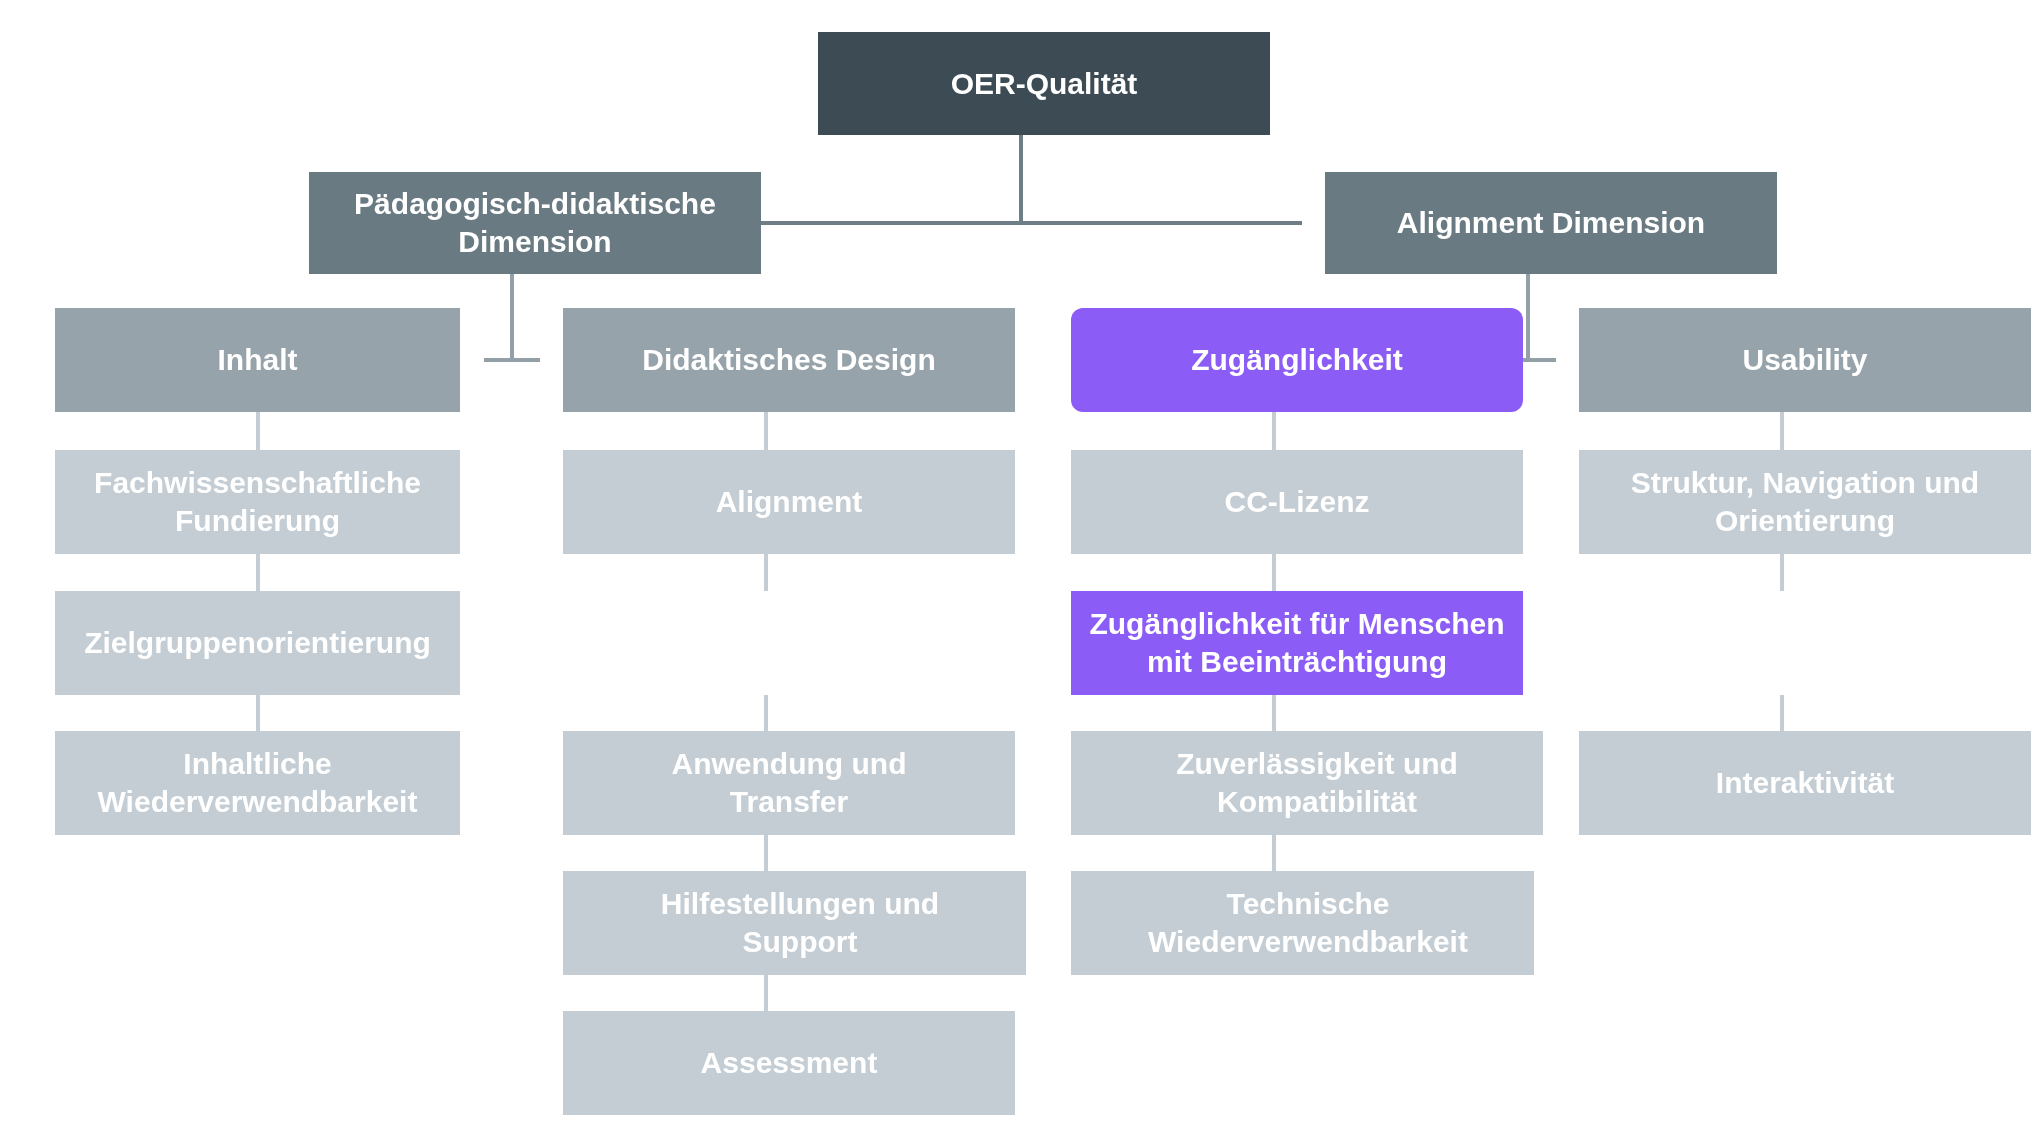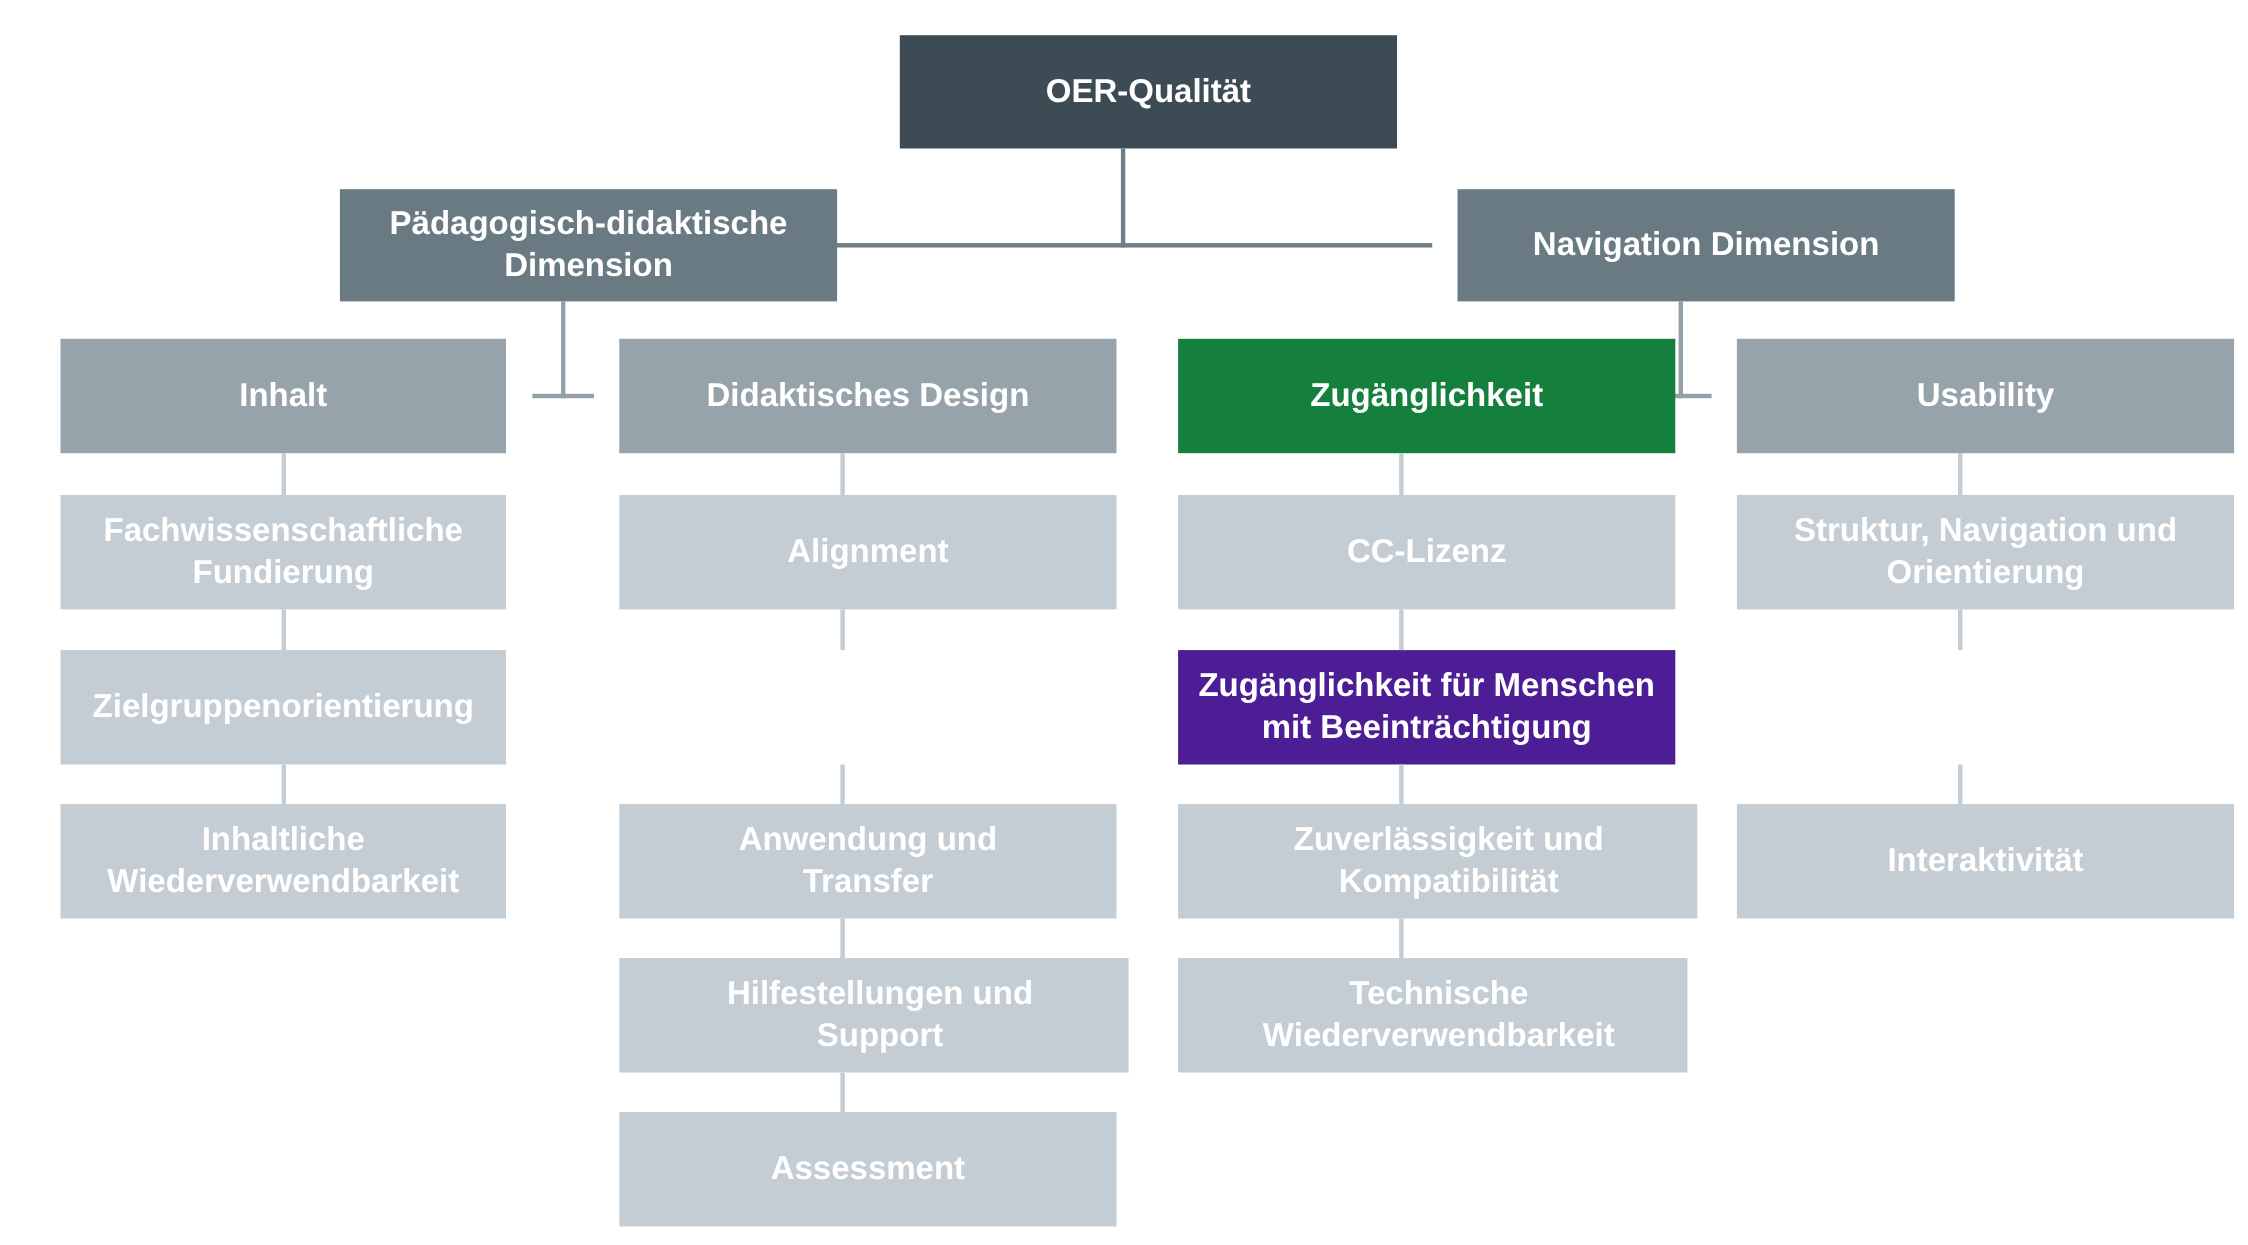--- a/index.html
+++ b/index.html
@@ -47,35 +47,35 @@
   </div>
 
   <div class="conn" style="left: 1019px; top: 135px; width: 4px; height: 90px; background-color: rgb(110, 126, 134);"></div>
   <div class="conn" style="left: 738px; top: 221px; width: 564px; height: 4px; background-color: rgb(110, 126, 134);"></div>
 
   <div class="box" style="left: 286px; top: 172px; width: 452px; height: 102px; background-color: rgb(105, 122, 130);">
     <span class="lbl">Pädagogisch-didaktische
 Dimension</span>
   </div>
   <div class="box" style="left: 1302px; top: 172px; width: 452px; height: 102px; background-color: rgb(105, 122, 130);">
-    <span class="lbl">Navigation Dimension</span>
+    <span class="lbl">Alignment Dimension</span>
   </div>
 
   <div class="conn" style="left: 510px; top: 274px; width: 4px; height: 88px; background-color: rgb(148, 160, 167);"></div>
   <div class="conn" style="left: 484px; top: 358px; width: 56px; height: 4px; background-color: rgb(148, 160, 167);"></div>
   <div class="conn" style="left: 1526px; top: 274px; width: 4px; height: 88px; background-color: rgb(148, 160, 167);"></div>
   <div class="conn" style="left: 1500px; top: 358px; width: 56px; height: 4px; background-color: rgb(148, 160, 167);"></div>
 
   <div class="box c1 rowh" style="background-color: rgb(151, 163, 170);">
     <span class="lbl">Inhalt</span>
   </div>
   <div class="box c2 rowh" style="background-color: rgb(151, 163, 170);">
     <span class="lbl">Didaktisches Design</span>
   </div>
-  <div class="box c3 rowh" style="background-color: #15803d;">
+  <div class="box c3 rowh" style="background-color: #8b5cf6; border-radius: 12px;">
     <span class="lbl">Zugänglichkeit</span>
   </div>
   <div class="box c4 rowh" style="background-color: rgb(151, 163, 170);">
     <span class="lbl">Usability</span>
   </div>
 
   <div class="box c1 row1" style="background-color: rgb(196, 205, 211);">
     <span class="lbl">Fachwissenschaftliche
 Fundierung</span>
   </div>
@@ -98,21 +98,21 @@
     <span class="lbl">Hilfestellungen und
 Support</span>
   </div>
   <div class="box c2 row5" style="background-color: rgb(196, 205, 211);">
     <span class="lbl">Assessment</span>
   </div>
 
   <div class="box c3 row1" style="background-color: rgb(196, 205, 211);">
     <span class="lbl">CC-Lizenz</span>
   </div>
-  <div class="box c3 row2" style="background-color: #4c1d95;">
+  <div class="box c3 row2" style="background-color: #8b5cf6;">
     <span class="lbl">Zugänglichkeit für Menschen
 mit Beeinträchtigung</span>
   </div>
   <div class="box c3 row3" style="background-color: rgb(196, 205, 211); padding-left: 20px;">
     <span class="lbl">Zuverlässigkeit und
 Kompatibilität</span>
   </div>
   <div class="box c3 row4" style="background-color: rgb(196, 205, 211);">
     <span class="lbl">Technische
 Wiederverwendbarkeit</span>

